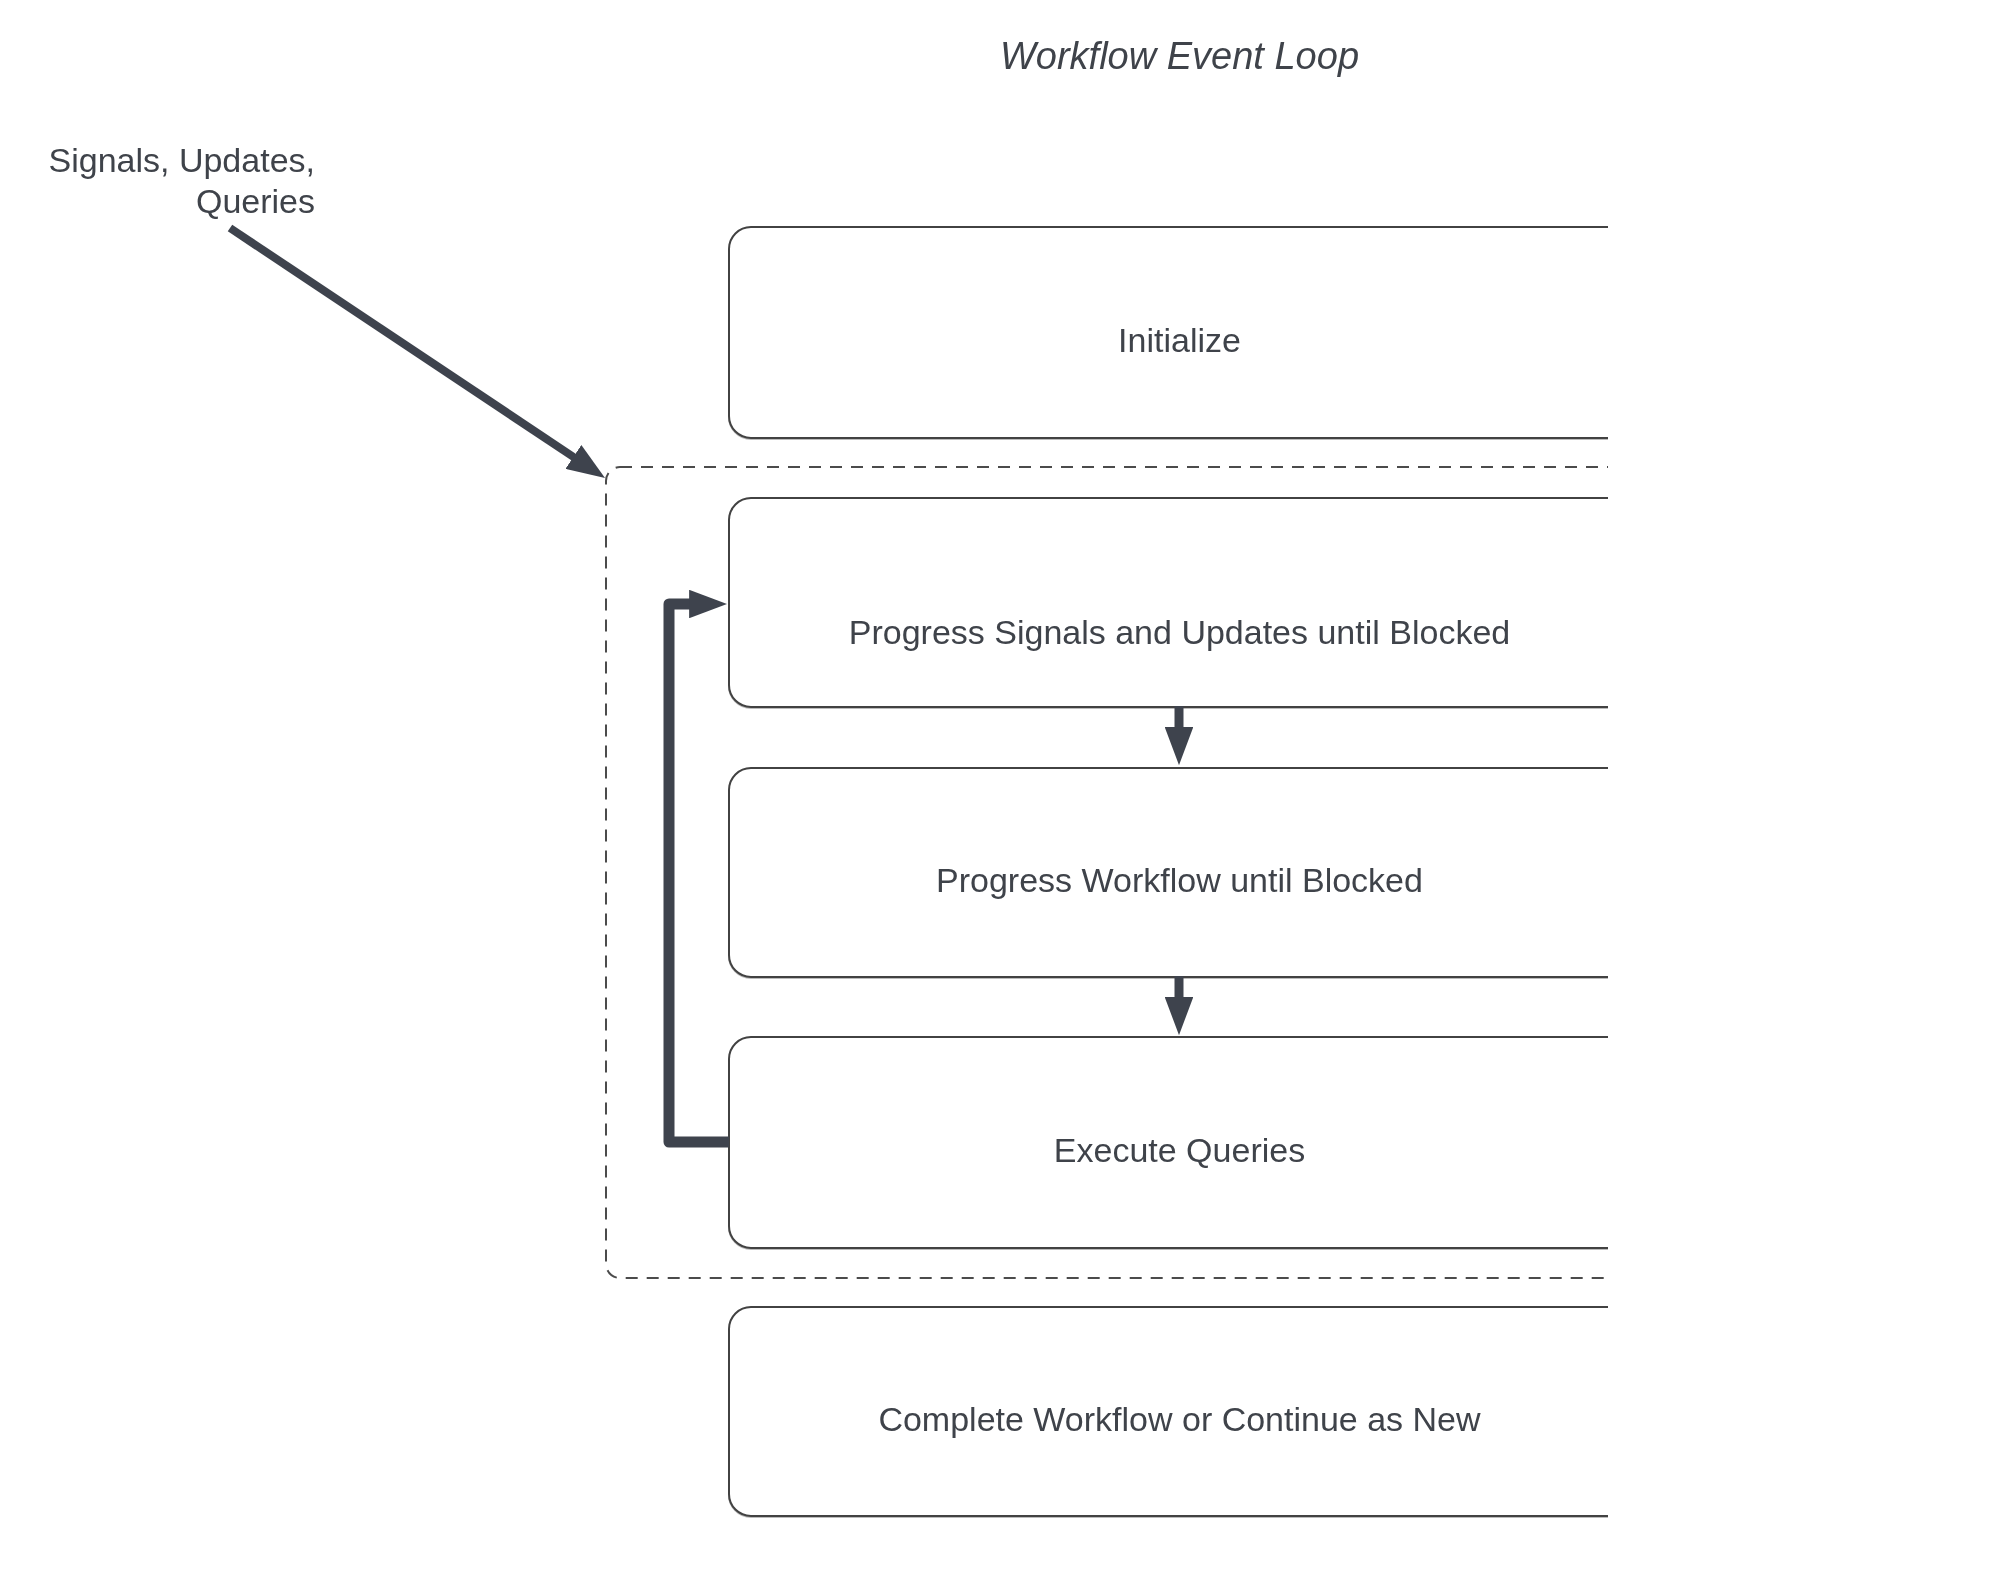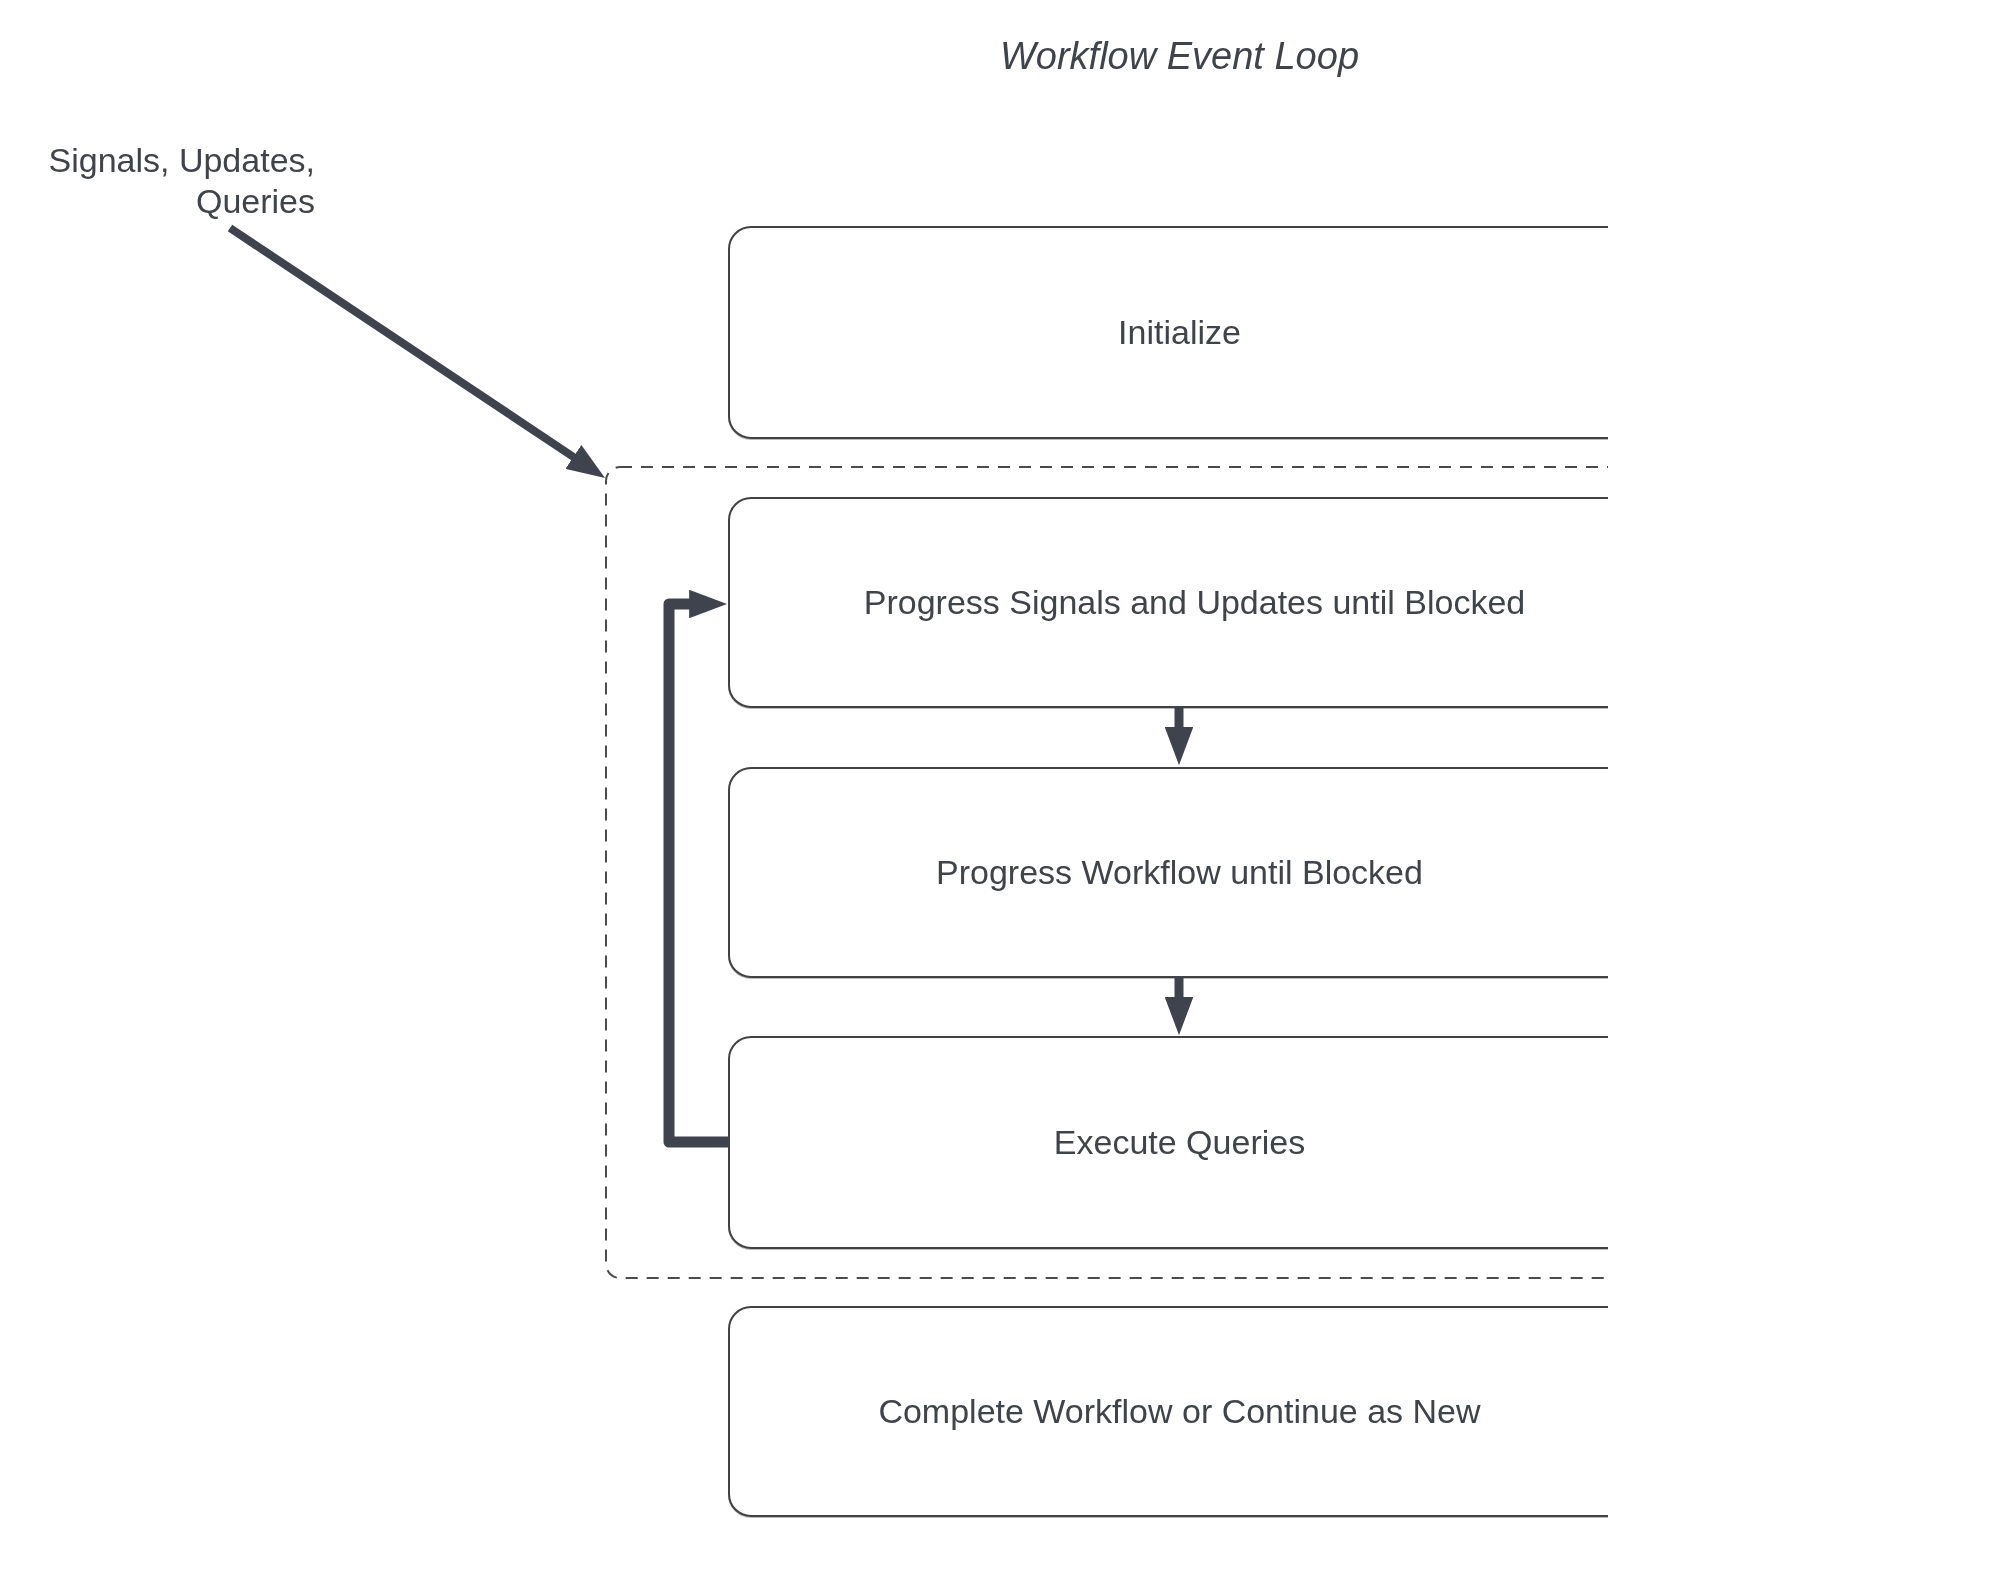--- a/index.html
+++ b/index.html
@@ -47,23 +47,24 @@
   .box-label {
     position: absolute;
     display: flex;
     align-items: center;
     justify-content: center;
     text-align: center;
     font-size: 34px;
     line-height: 1.2;
     color: var(--text, #3f434a);
     pointer-events: none;
+    margin-top: 8px;
   }
   .lbl-initialize        { left: 729px; top: 227px;  width: 901px; height: 211px; }
-  .lbl-progress-signals  { left: 729px; top: 498px;  width: 901px; height: 209px; padding-left: 15px; }
+  .lbl-progress-signals  { left: 729px; top: 520px;  width: 901px; height: 209px; }
   .lbl-progress-workflow { left: 729px; top: 768px;  width: 901px; height: 209px; }
   .lbl-execute-queries   { left: 729px; top: 1037px; width: 901px; height: 211px; }
   .lbl-complete          { left: 729px; top: 1307px; width: 901px; height: 209px; border-radius: 30px; }
 
   .diagram-title {
     position: absolute;
     left: 729px;
     top: 30px;
     width: 901px;
     height: 52px;

